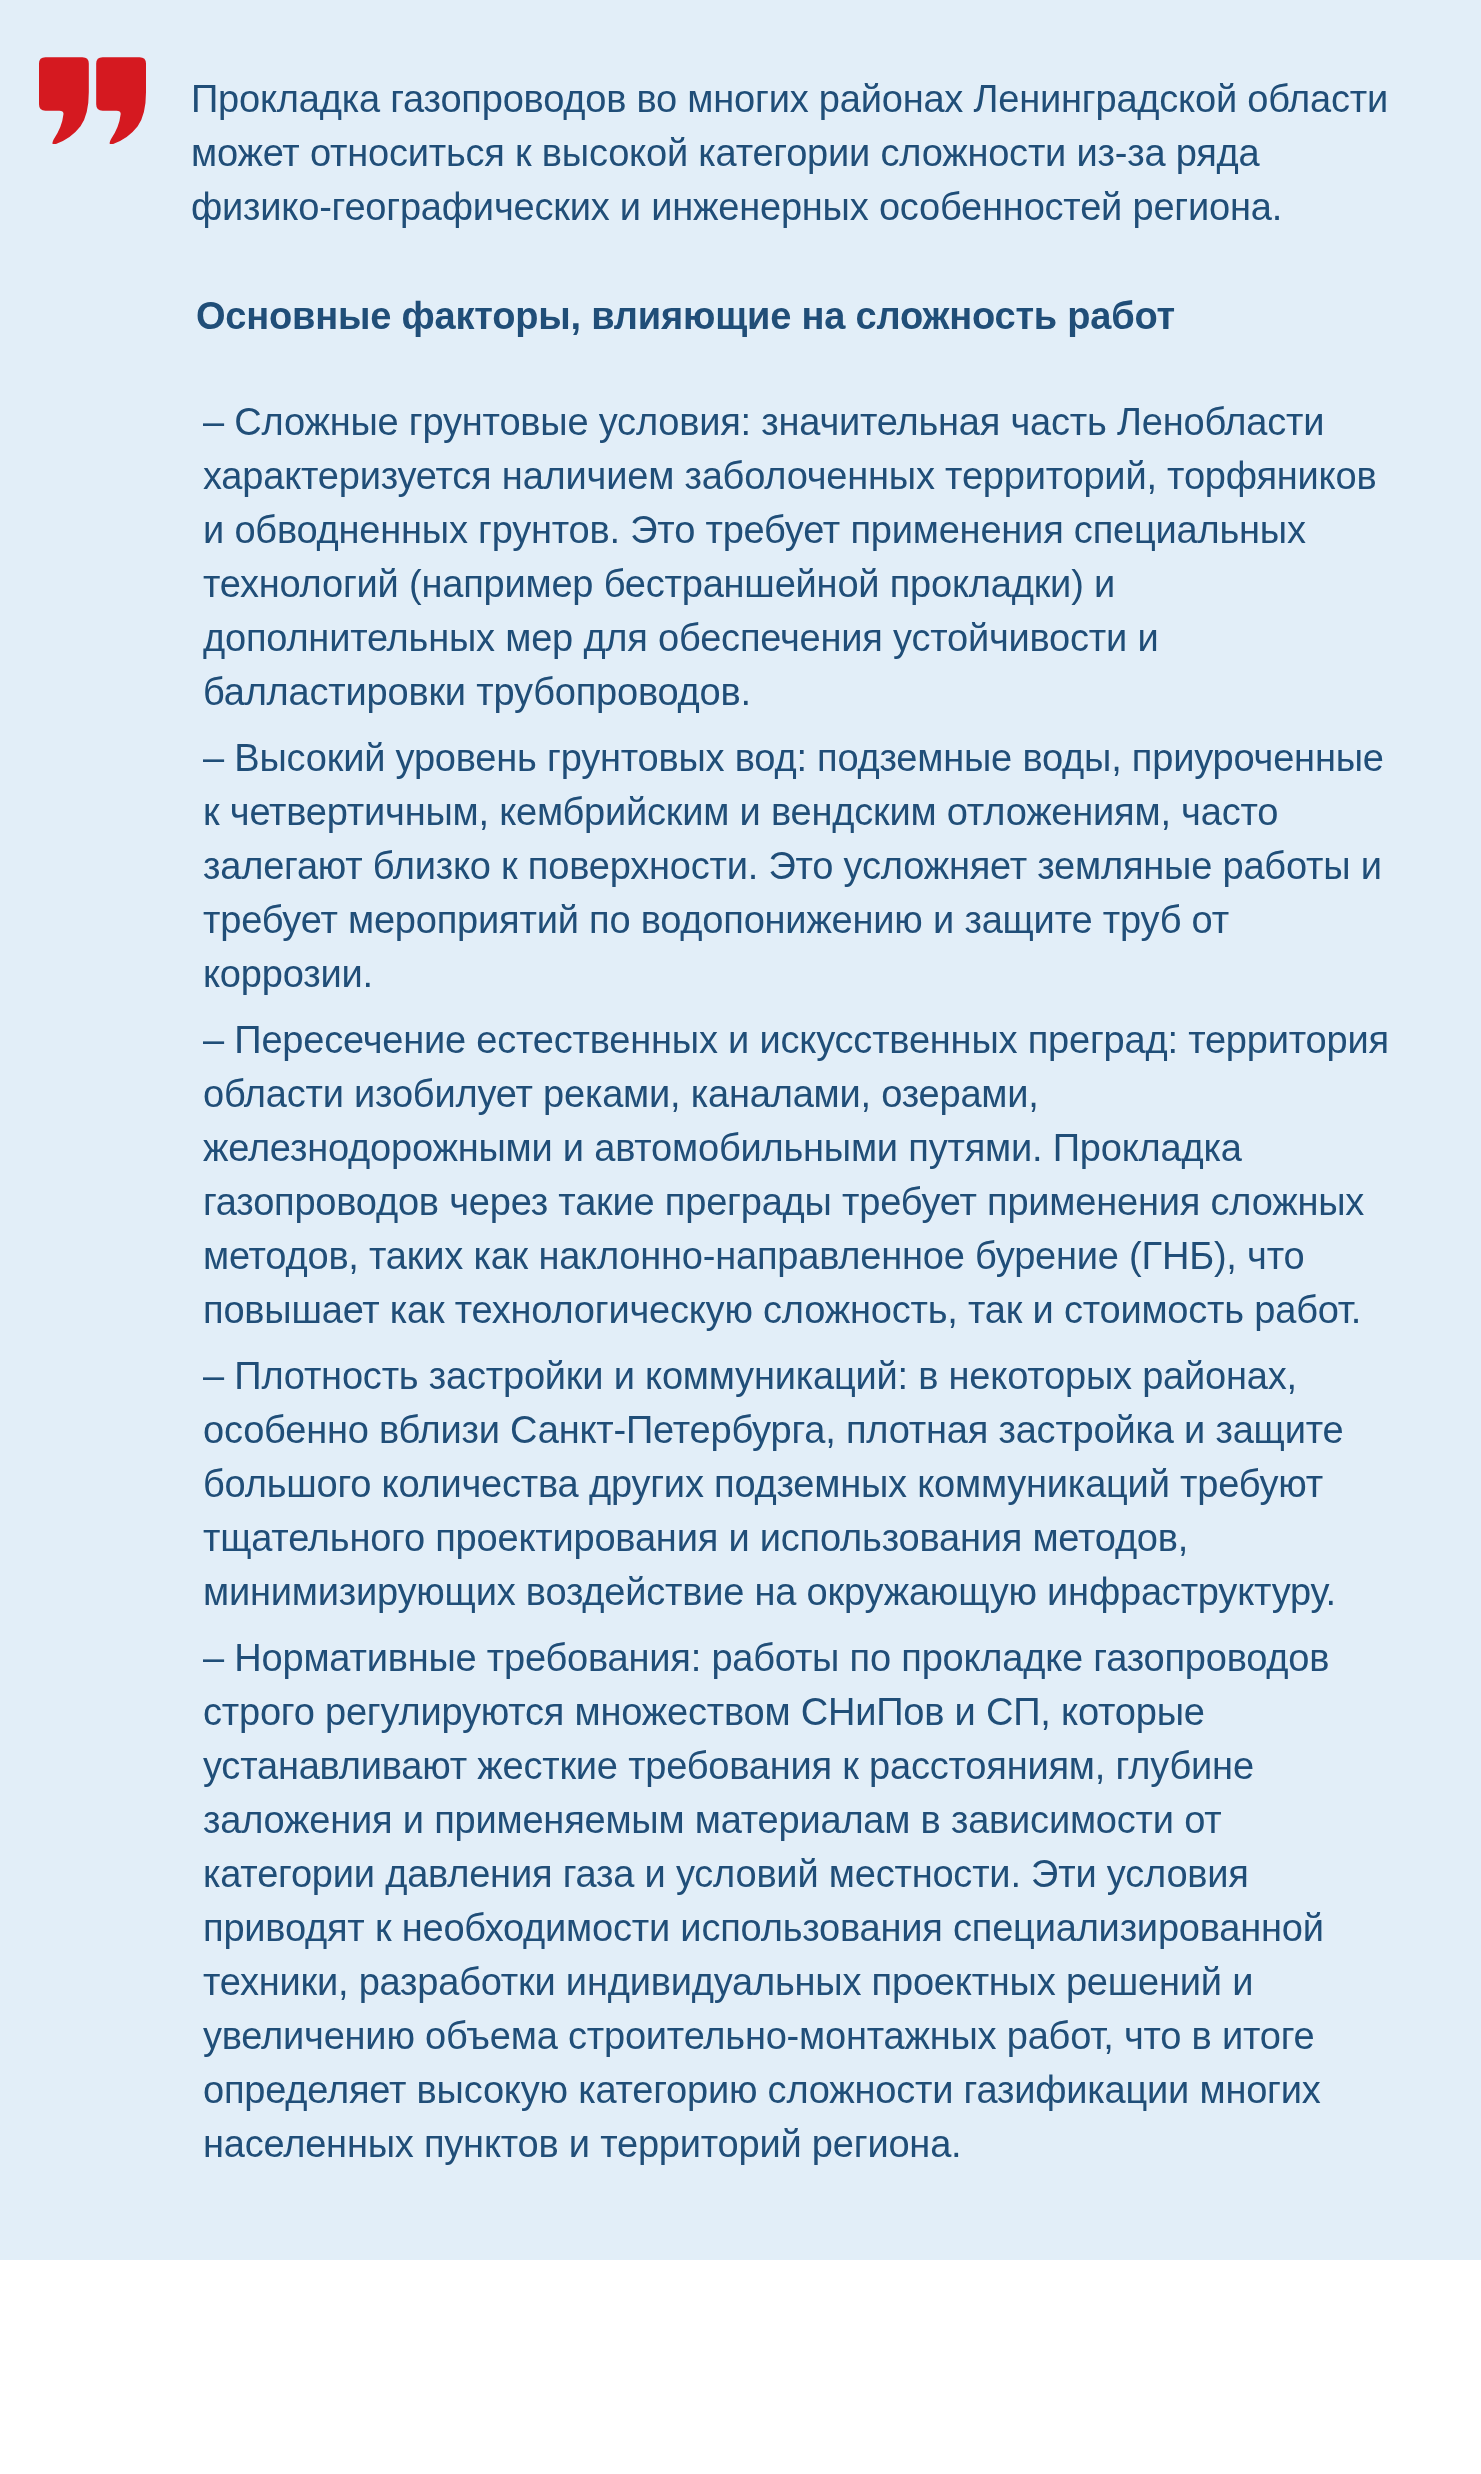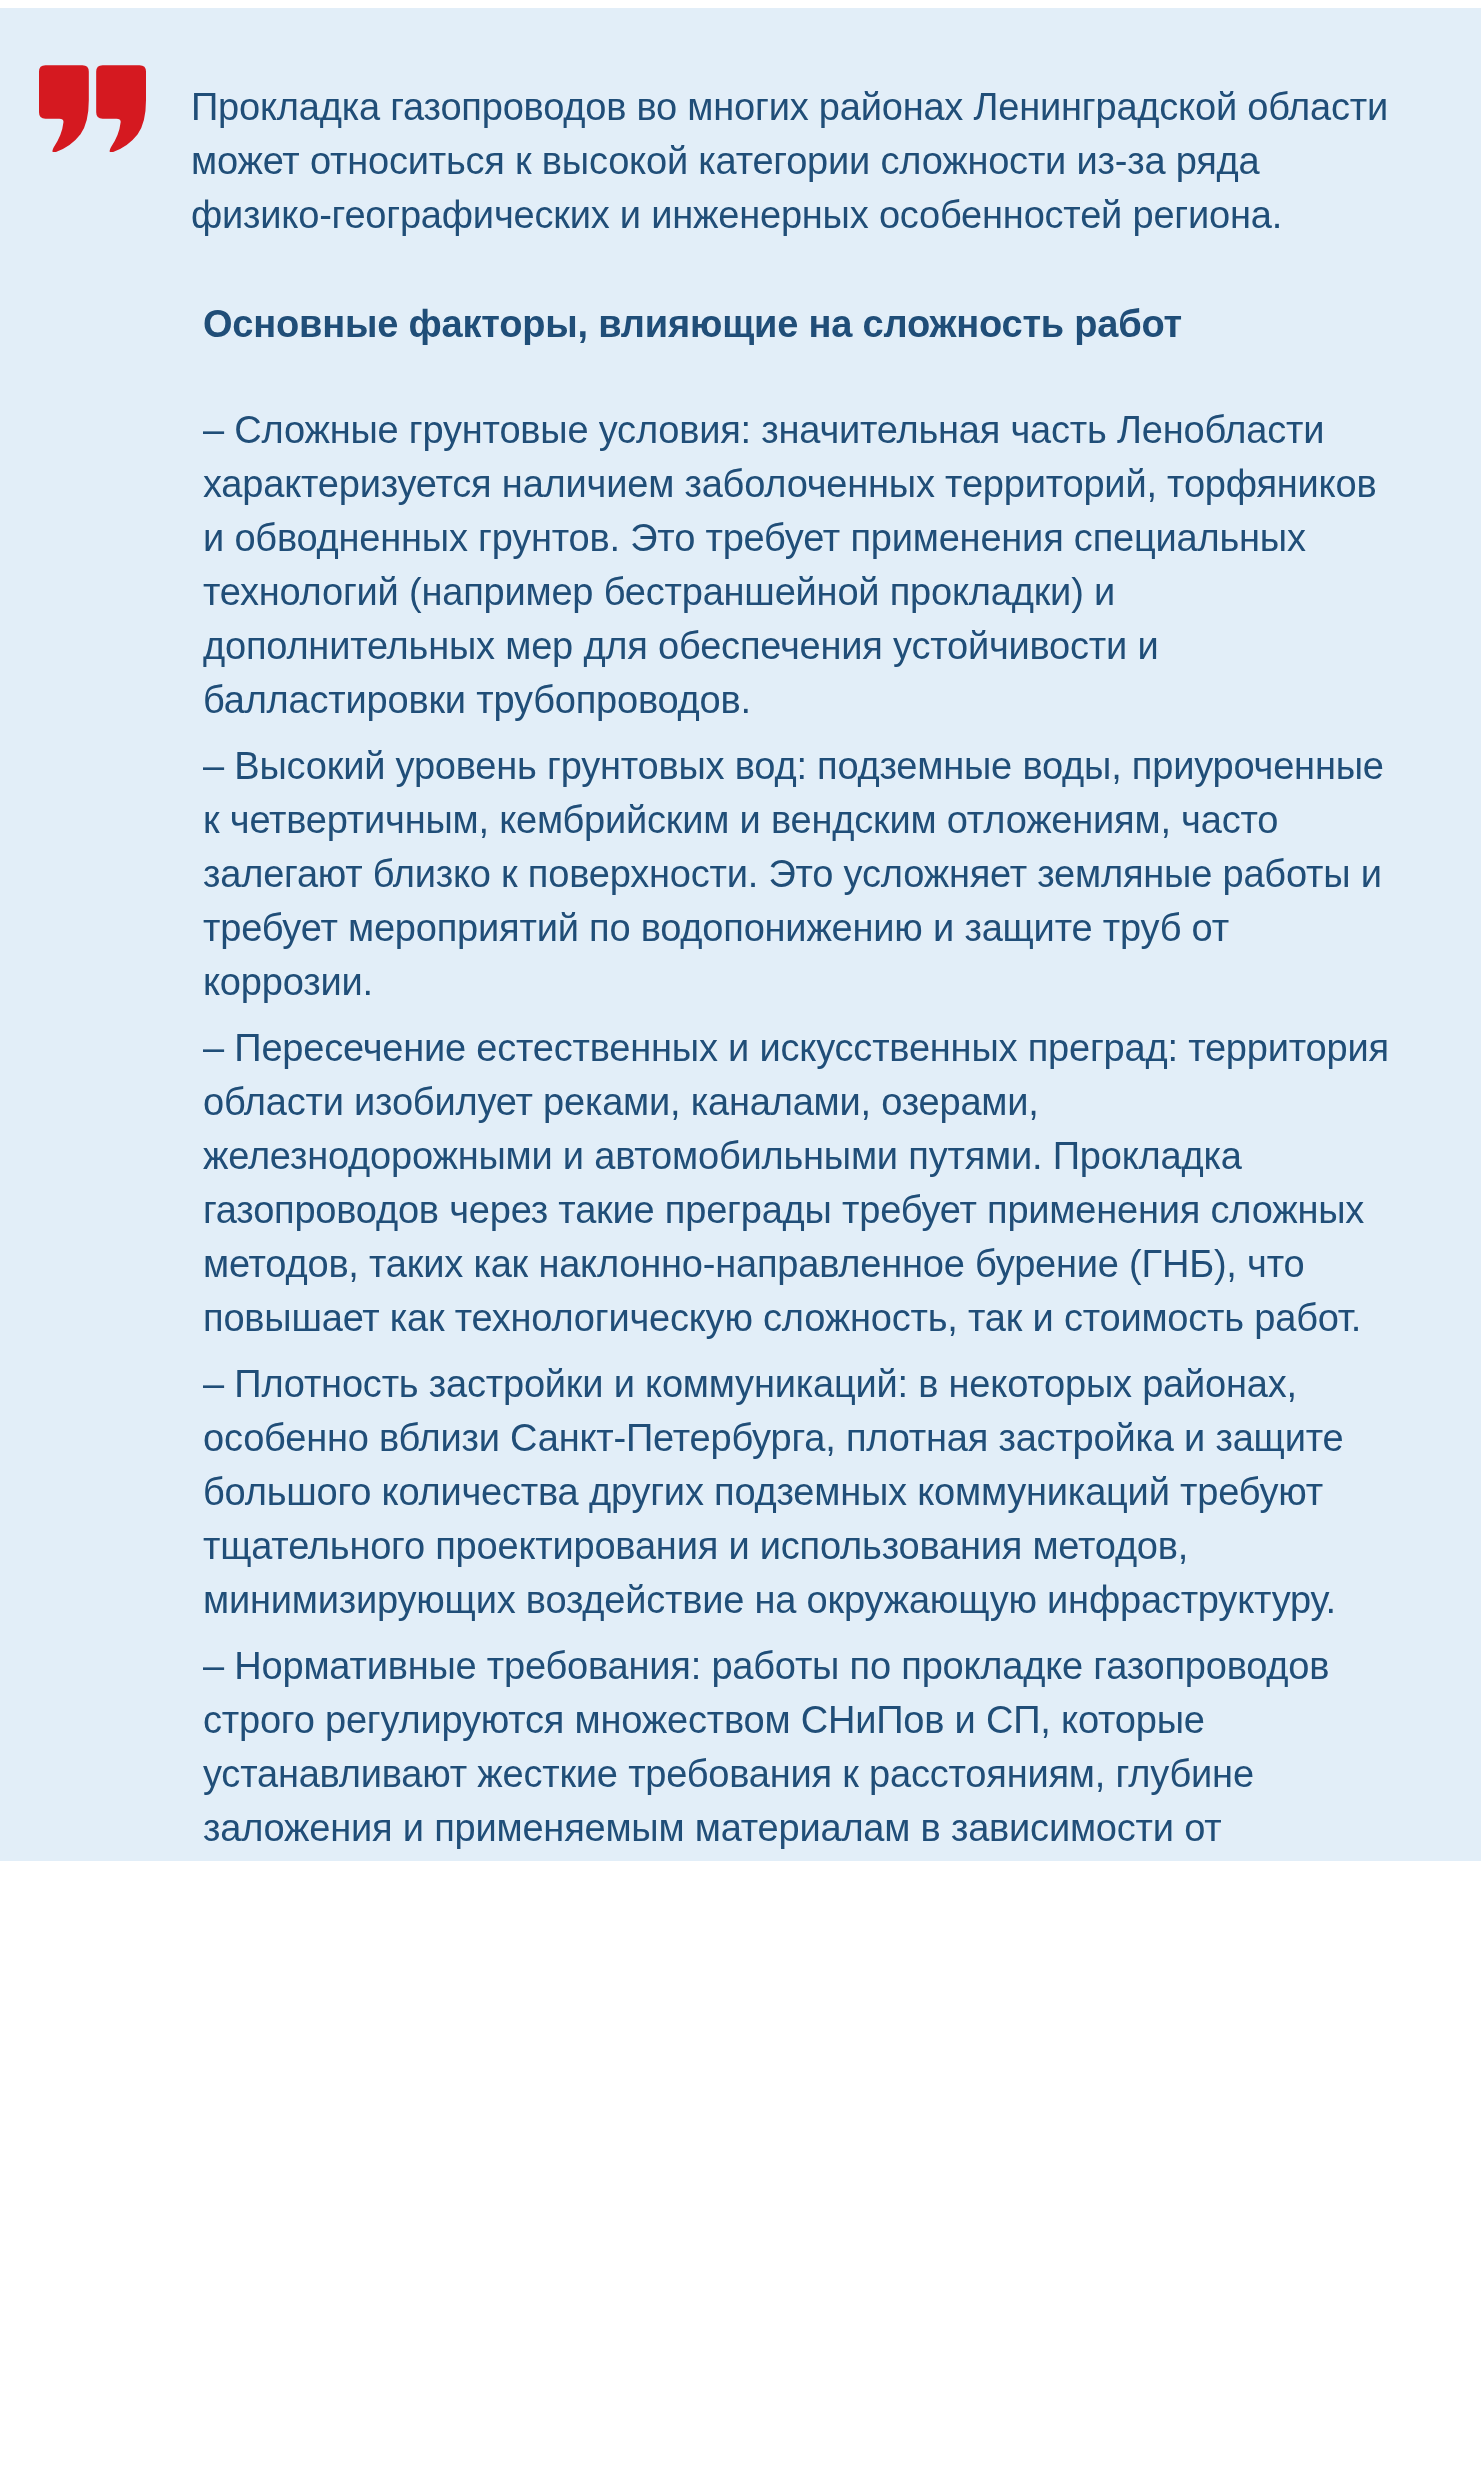--- a/index.html
+++ b/index.html
@@ -9,23 +9,23 @@
   }
   body {
     width: 1482px;
     height: 2475px;
     position: relative;
     font-family: "Liberation Sans", sans-serif;
   }
   .panel {
     position: absolute;
     left: 0;
-    top: 8px;
+    top: 0;
     width: 1482px;
-    height: 1853px;
+    height: 2260px;
     background: var(--panel-bg, #E2EEF8);
     overflow: hidden;
   }
   .quote-icon {
     position: absolute;
     left: 39px;
     top: 57px;
     width: 107px;
     height: 87px;
   }
@@ -36,21 +36,21 @@
     width: 1218px;
     color: var(--text-color, #204E78);
     font-size: 38px;
     line-height: 54px;
     letter-spacing: -0.2px;
   }
   .intro {
     margin: 0 0 55px 0;
   }
   .heading {
-    margin: 0 0 52px 12px;
+    margin: 0 0 52px 5px;
     font-size: 38px;
     line-height: 54px;
     font-weight: bold;
   }
   .factors p {
     margin: 12px;
   }
 </style>
 </head>
 <body>

